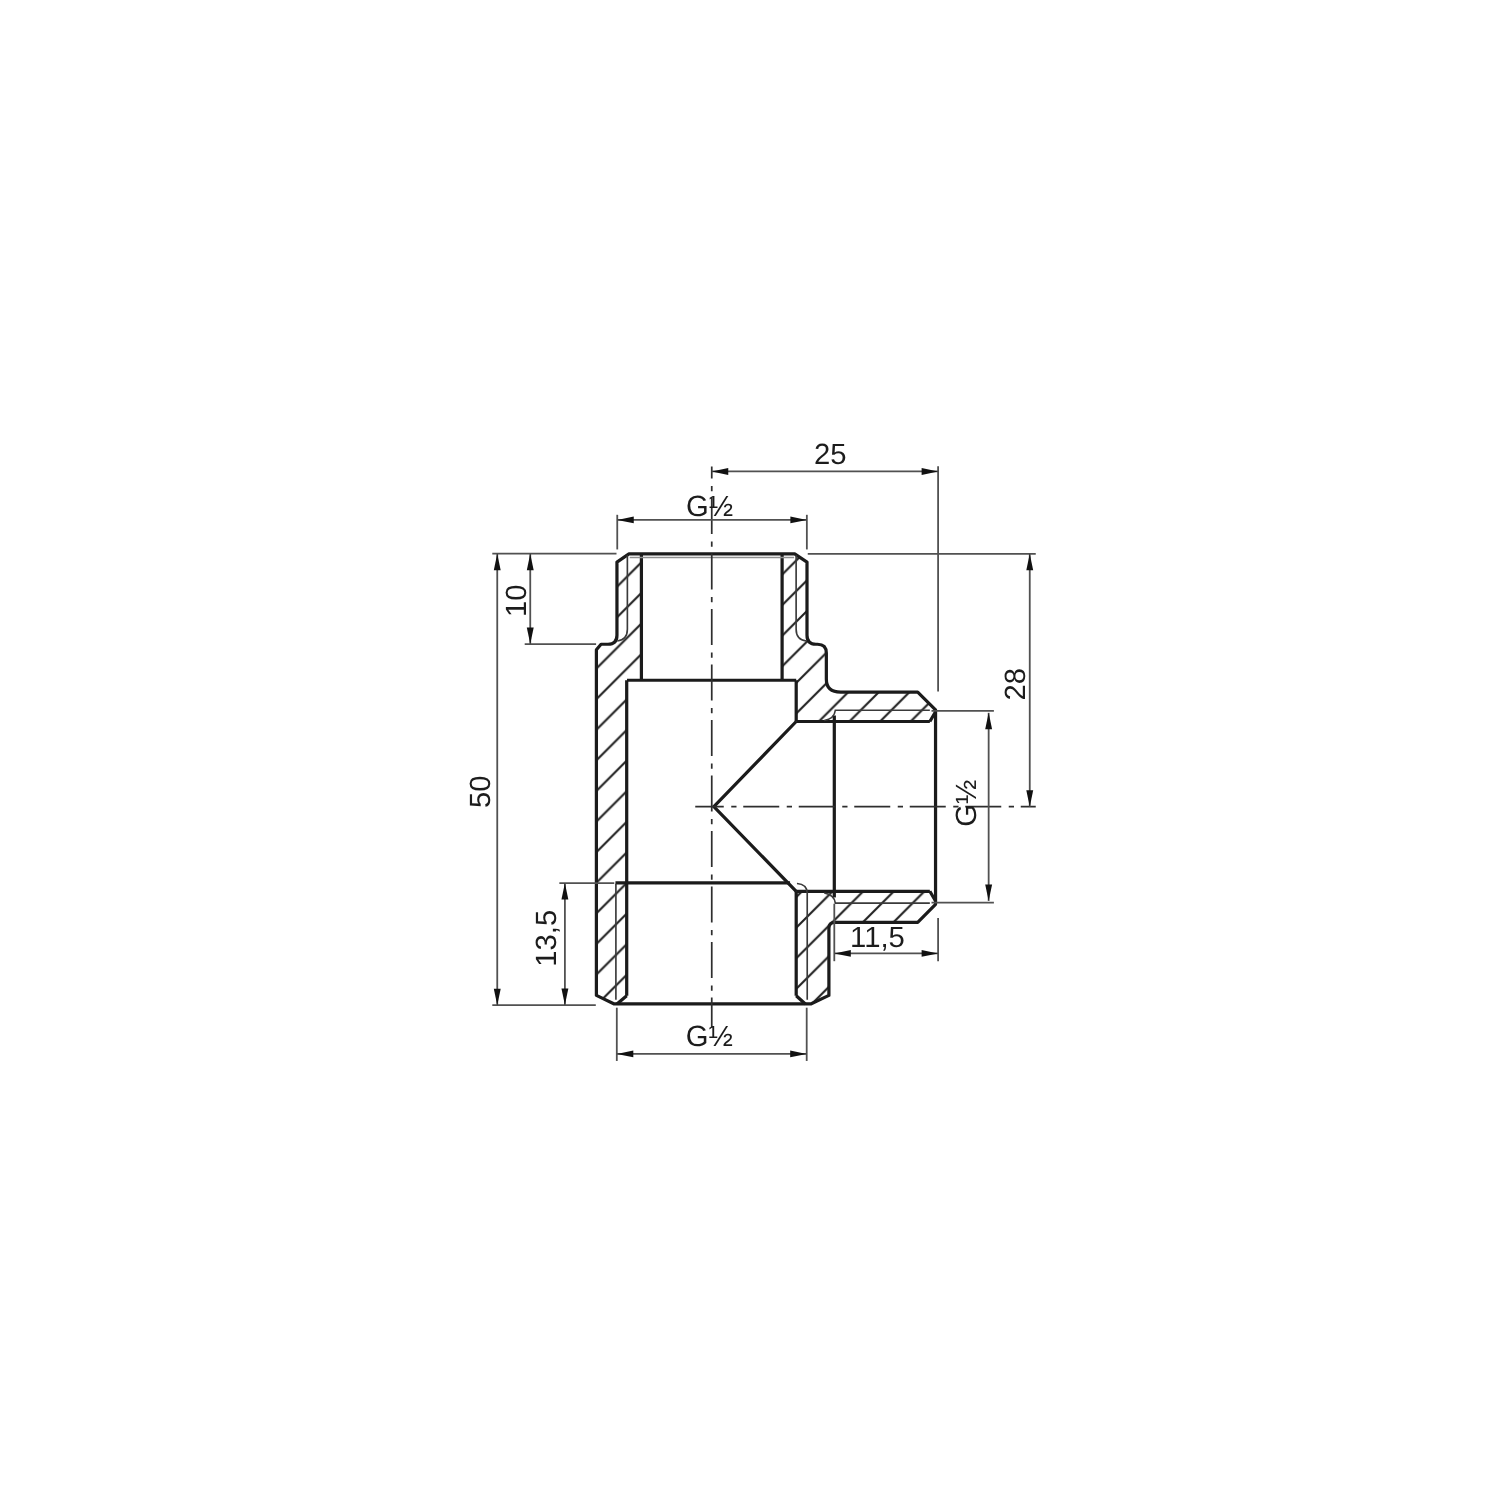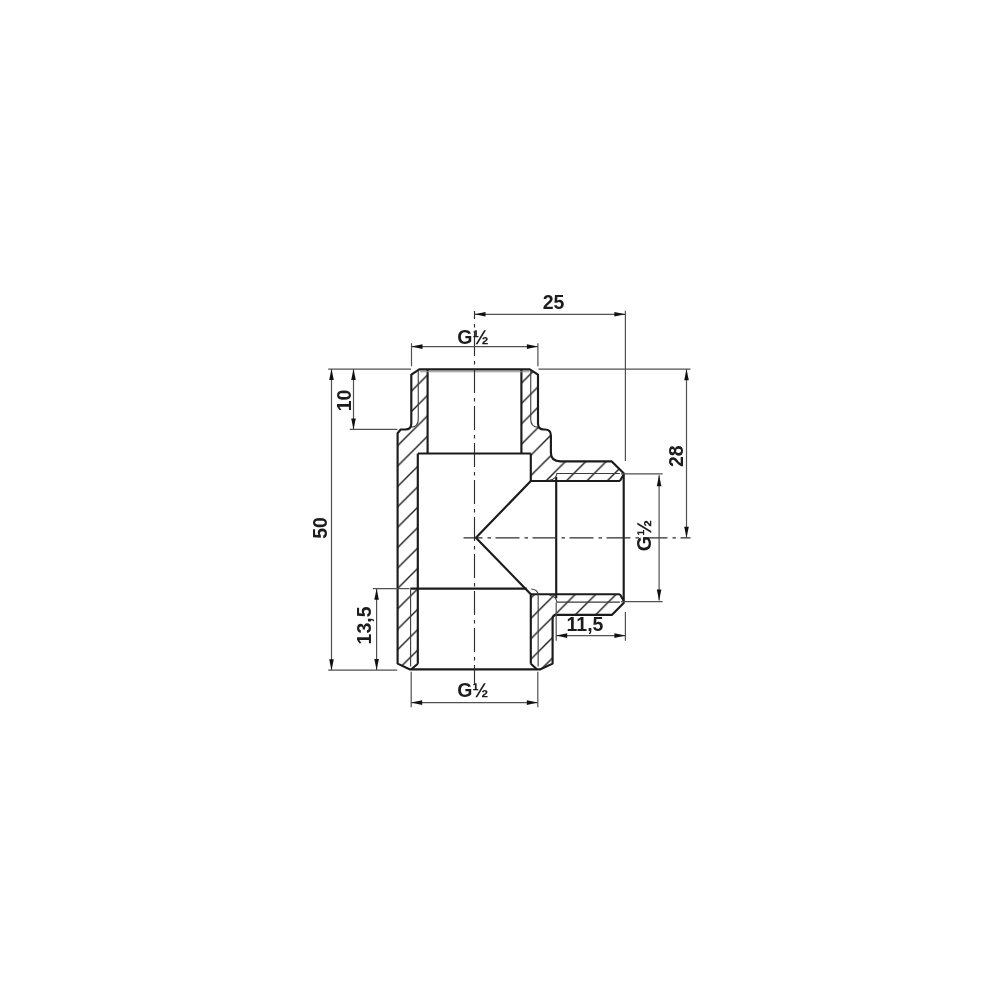--- a/index.html
+++ b/index.html
@@ -1,16 +1,16 @@
 <!DOCTYPE html>
 <html><head>
 <meta charset="utf-8">
 <style>
   html,body{margin:0;padding:0;background:#ffffff;}
-  .wrap{width:1000px;height:1000px;position:relative;background:#ffffff;font-weight:bold;}
+  .wrap{width:1000px;height:1000px;position:relative;background:#ffffff;}
   text{font-family:"Liberation Sans",sans-serif;font-size:19.5px;fill:#1c1c1c;}
 </style>
 </head>
 <body>
 
 <div class="wrap">
 <svg width="1000" height="1000" viewBox="0 0 1000 1000">
   <defs>
     <pattern id="hatch" patternUnits="userSpaceOnUse" width="20.4" height="20.4" patternTransform="translate(6.9 0)">
       <path d="M0,20.4 L20.4,0 M-5.1,5.1 L5.1,-5.1 M15.3,25.5 L25.5,15.3" stroke="#202020" stroke-width="1.4" fill="none"></path>

